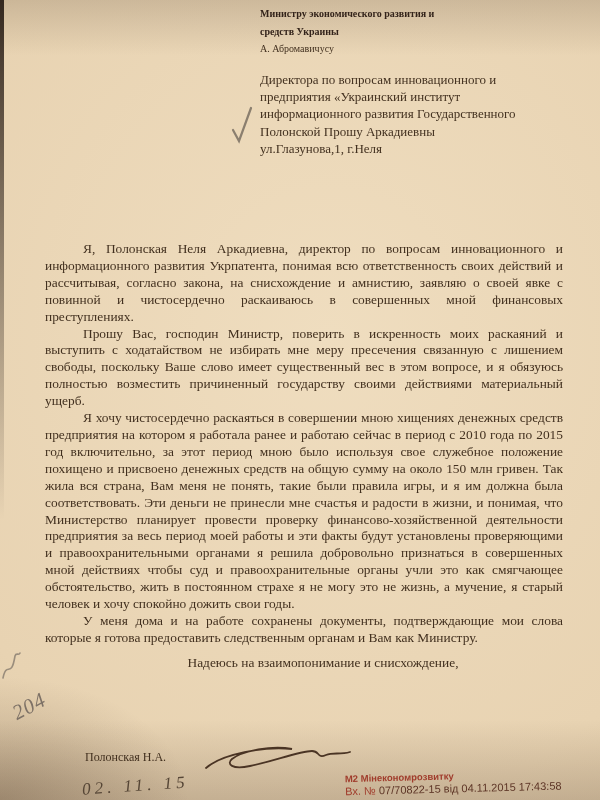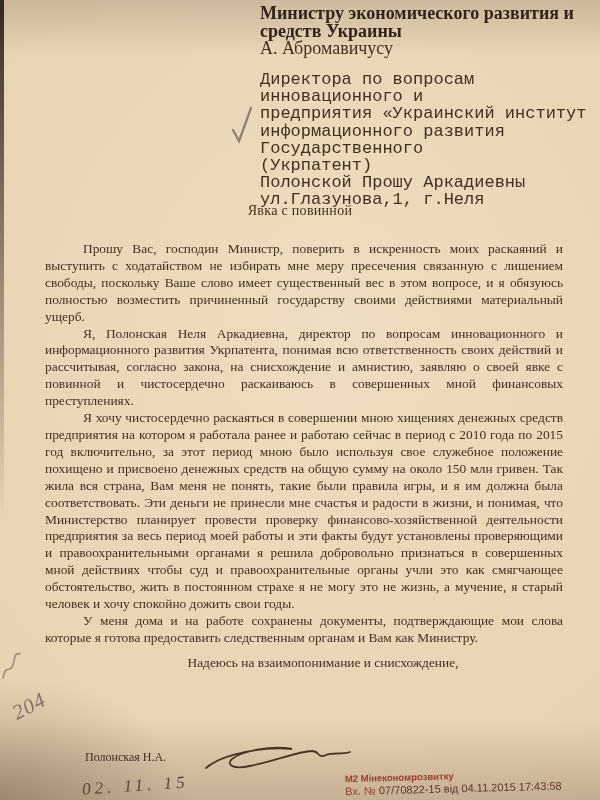--- a/index.html
+++ b/index.html
@@ -14,26 +14,26 @@
       radial-gradient(130% 110% at 55% 42%, #efddbf 0%, #e8d3b2 55%, #d8c19e 100%);
     color:#42301f;
   }
   .edge-left{
     position:absolute;left:0;top:0;width:4px;height:520px;
     background:linear-gradient(to bottom, rgba(25,15,10,0.85), rgba(25,15,10,0));
     pointer-events:none;
   }
   .recipient{
     position:absolute;left:260px;top:5px;width:320px;
-    font-size:18px;line-height:17.5px;
+    font-size:10px;line-height:17.5px;
   }
   .recipient .bold{font-weight:bold;color:#33231a;}
   .sender{
     position:absolute;left:260px;top:71px;width:330px;
-    font-size:17px;line-height:17.2px;font-family:Liberation Mono, monospace;
+    font-size:13px;line-height:17.2px;
   }
   .doc-title{
     position:absolute;left:0;top:203px;width:600px;
     text-align:center;font-size:14px;letter-spacing:0.3px;
   }
   .body-text{
     position:absolute;left:45px;top:241px;width:518px;
     font-size:13.4px;line-height:16.9px;text-align:justify;
   }
   .body-text p{margin:0;text-indent:38px;}
@@ -80,30 +80,28 @@
   <span class="checkmark">
     <svg width="24" height="38" viewBox="0 0 24 38">
       <path d="M3,24 L9,35 L21,2" fill="none" stroke="#8b7f6f" stroke-width="2.2" stroke-linecap="round"></path>
     </svg>
   </span>
 
   <div class="sender">
     <div>Директора по вопросам инновационного и</div>
     <div>предприятия «Украинский институт</div>
     <div>информационного развития Государственного</div>
-    <div>(Укрпатент)</div>
     <div>Полонской Прошу Аркадиевны</div>
     <div>ул.Глазунова,1, г.Неля</div>
   </div>
 
-  <div class="doc-title">Явка с повинной</div>
 
   <div class="body-text">
+    <p>Я, Полонская Неля Аркадиевна, директор по вопросам инновационного и информационного развития Укрпатента, понимая всю ответственность своих действий и рассчитывая, согласно закона, на снисхождение и амнистию, заявляю о своей явке с повинной и чистосердечно раскаиваюсь в совершенных мной финансовых преступлениях.</p>
     <p>Прошу Вас, господин Министр, поверить в искренность моих раскаяний и выступить с ходатайством не избирать мне меру пресечения связанную с лишением свободы, поскольку Ваше слово имеет существенный вес в этом вопросе, и я обязуюсь полностью возместить причиненный государству своими действиями материальный ущерб.</p>
-    <p>Я, Полонская Неля Аркадиевна, директор по вопросам инновационного и информационного развития Укрпатента, понимая всю ответственность своих действий и рассчитывая, согласно закона, на снисхождение и амнистию, заявляю о своей явке с повинной и чистосердечно раскаиваюсь в совершенных мной финансовых преступлениях.</p>
     <p>Я хочу чистосердечно раскаяться в совершении мною хищениях денежных средств предприятия на котором я работала ранее и работаю сейчас в период с 2010 года по 2015 год включительно, за этот период мною было используя свое служебное положение похищено и присвоено денежных средств на общую сумму на около 150 млн гривен. Так жила вся страна, Вам меня не понять, такие были правила игры, и я им должна была соответствовать. Эти деньги не принесли мне счастья и радости в жизни, и понимая, что Министерство планирует провести проверку финансово-хозяйственной деятельности предприятия за весь период моей работы и эти факты будут установлены проверяющими и правоохранительными органами я решила добровольно признаться в совершенных мной действиях чтобы суд и правоохранительные органы учли это как смягчающее обстоятельство, жить в постоянном страхе я не могу это не жизнь, а мучение, я старый человек и хочу спокойно дожить свои годы.</p>
     <p>У меня дома и на работе сохранены документы, подтверждающие мои слова которые я готова предоставить следственным органам и Вам как Министру.</p>
     <p class="closing">Надеюсь на взаимопонимание и снисхождение,</p>
   </div>
 
   <div class="margin-scribble">
     <svg width="22" height="34" viewBox="0 0 22 34">
       <path d="M3,28 C7,10 11,30 15,6 C16,2 19,6 20,3" fill="none" stroke="#9a8d7c" stroke-width="1.6" stroke-linecap="round"></path>
     </svg>
   </div>

